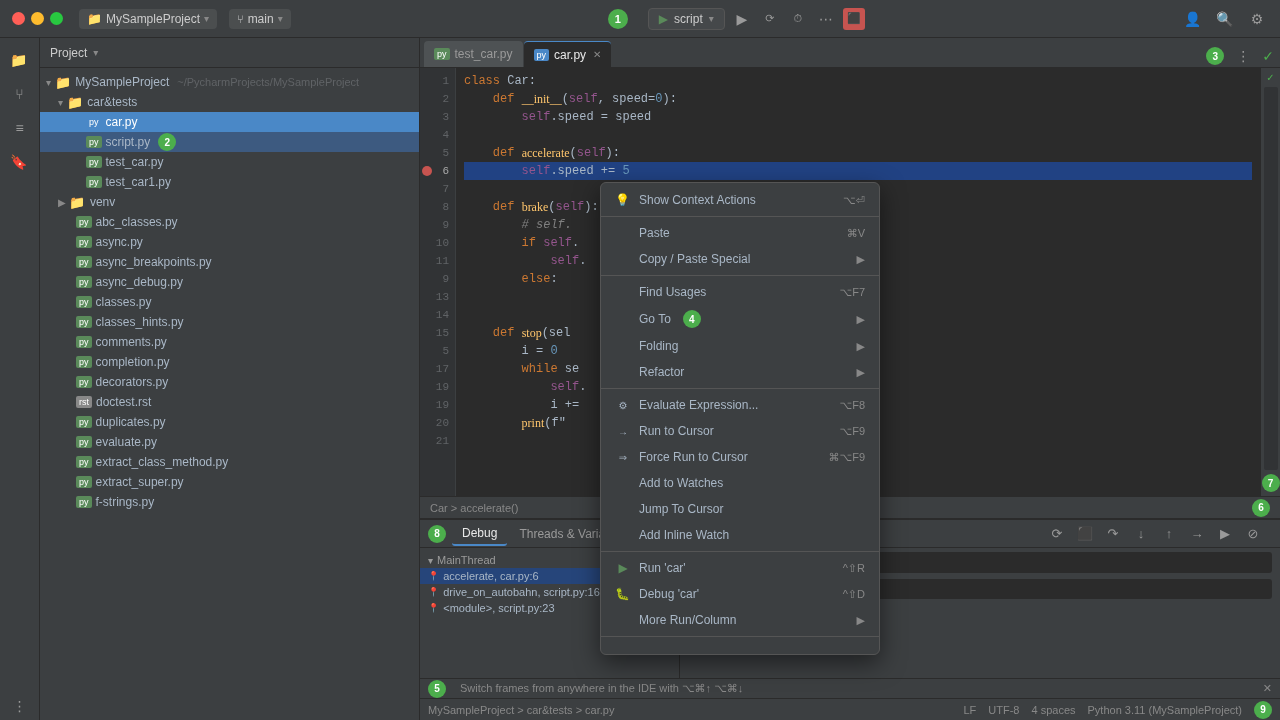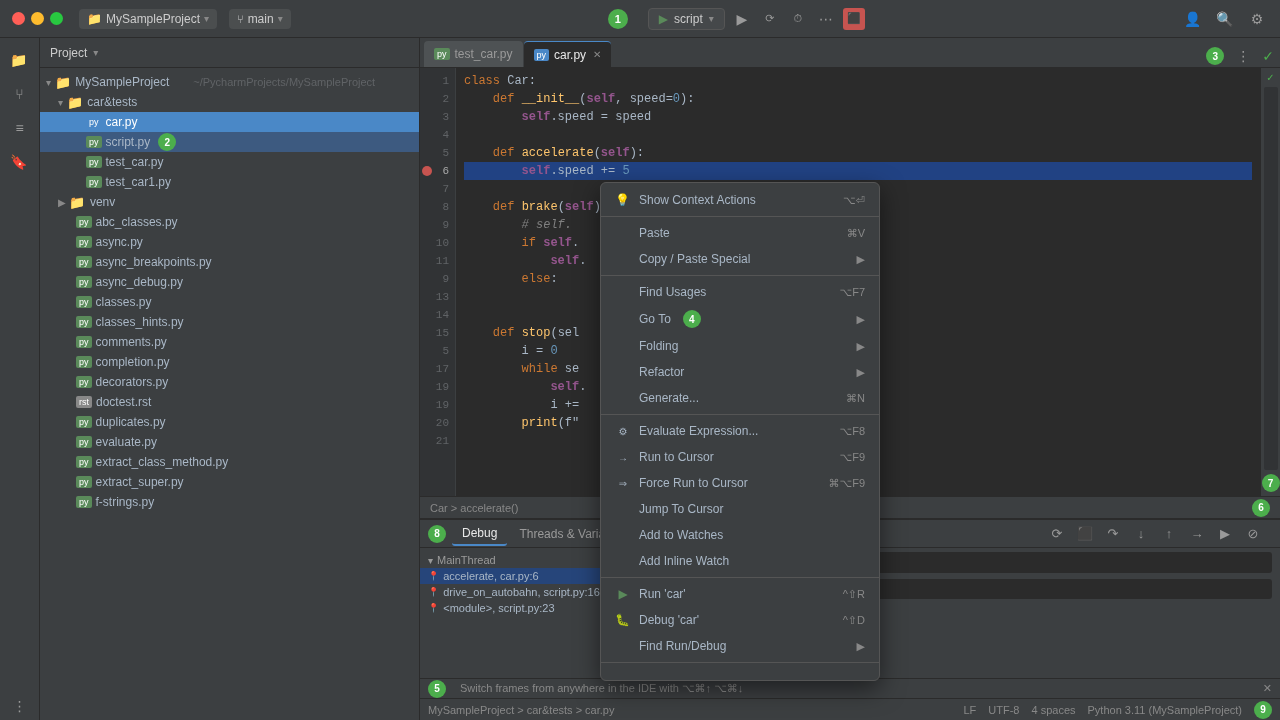--- a/index.html
+++ b/index.html
@@ -256,25 +256,25 @@
       height: 18px;
       display: flex;
       align-items: center;
       white-space: pre;
       font-family: 'Courier New', monospace;
       font-size: 12px;
     }
     .code-line.highlighted-line { background: #214283; }
 
     .kw { color: #cc7832; }
-    .fn { color: #ffc66d; }
+    .fn { color: #ffc66d; font-family: Liberation Serif, serif; }
     .cls { color: #a9b7c6; }
     .num { color: #6897bb; }
     .comment { color: #808080; font-style: italic; }
-    .self-kw { color: #94558d; font-weight: bold; }
+    .self-kw { color: #94558d; }
     .gray-text { color: #808080; }
     .normal { color: #a9b7c6; }
 
     .breadcrumb-bar {
       height: 22px;
       background: #3c3f41;
       border-top: 1px solid #2b2b2b;
       display: flex;
       align-items: center;
       padding: 0 10px;
@@ -509,21 +509,21 @@
     <div class="project-header">
       <span>Project</span>
       <span style="color:#888; font-size:10px">▾</span>
     </div>
     <div class="project-tree">
 
       <div class="tree-item">
         <span class="arrow">▾</span>
         <span class="folder-icon">📁</span>
         <span>MySampleProject</span>
-        <span style="color:#606366; font-size:11px; margin-left:20px;">~/PycharmProjects/MySampleProject</span>
+        <span style="color:#606366; font-size:11px; margin-left:4px;">~/PycharmProjects/MySampleProject</span>
       </div>
 
       <div class="tree-item indent1">
         <span class="arrow">▾</span>
         <span class="folder-icon">📁</span>
         <span>car&amp;tests</span>
       </div>
 
       <div class="tree-item indent2 selected">
         <span style="width:10px"></span>
@@ -829,67 +829,62 @@
   <div class="menu-item">
     <span class="menu-icon"></span>
     <span>Folding</span>
     <span class="arrow-r">▶</span>
   </div>
   <div class="menu-item">
     <span class="menu-icon"></span>
     <span>Refactor</span>
     <span class="arrow-r">▶</span>
   </div>
-  <div class="menu-item">
-    <span class="menu-icon"></span>
-    <span>Generate...</span>
-    <span class="shortcut">⌘N</span>
-  </div>
   <div class="menu-separator"></div>
   <div class="menu-item">
     <span class="menu-icon" style="font-size:10px">⚙</span>
     <span>Evaluate Expression...</span>
     <span class="shortcut">⌥F8</span>
   </div>
   <div class="menu-item">
     <span class="menu-icon" style="font-size:10px">→</span>
     <span>Run to Cursor</span>
     <span class="shortcut">⌥F9</span>
   </div>
   <div class="menu-item">
     <span class="menu-icon" style="font-size:10px">⇒</span>
     <span>Force Run to Cursor</span>
     <span class="shortcut">⌘⌥F9</span>
   </div>
   <div class="menu-item">
     <span class="menu-icon"></span>
+    <span>Add to Watches</span>
+  </div>
+  <div class="menu-item">
+    <span class="menu-icon"></span>
     <span>Jump To Cursor</span>
-  </div>
-  <div class="menu-item">
-    <span class="menu-icon"></span>
-    <span>Add to Watches</span>
   </div>
   <div class="menu-item">
     <span class="menu-icon"></span>
     <span>Add Inline Watch</span>
   </div>
   <div class="menu-separator"></div>
   <div class="menu-item">
     <span class="menu-icon" style="color:#5a8a5a">▶</span>
     <span>Run 'car'</span>
     <span class="shortcut">^⇧R</span>
   </div>
   <div class="menu-item">
     <span class="menu-icon">🐛</span>
     <span>Debug 'car'</span>
     <span class="shortcut">^⇧D</span>
   </div>
   <div class="menu-item">
     <span class="menu-icon"></span>
-    <span>Find Run/Debug</span>
+    <span>More Run/Column</span>
     <span class="arrow-r">▶</span>
   </div>
   <div class="menu-separator"></div>
   <div class="menu-item">
     
     
     
   </div>
 
 </div>

